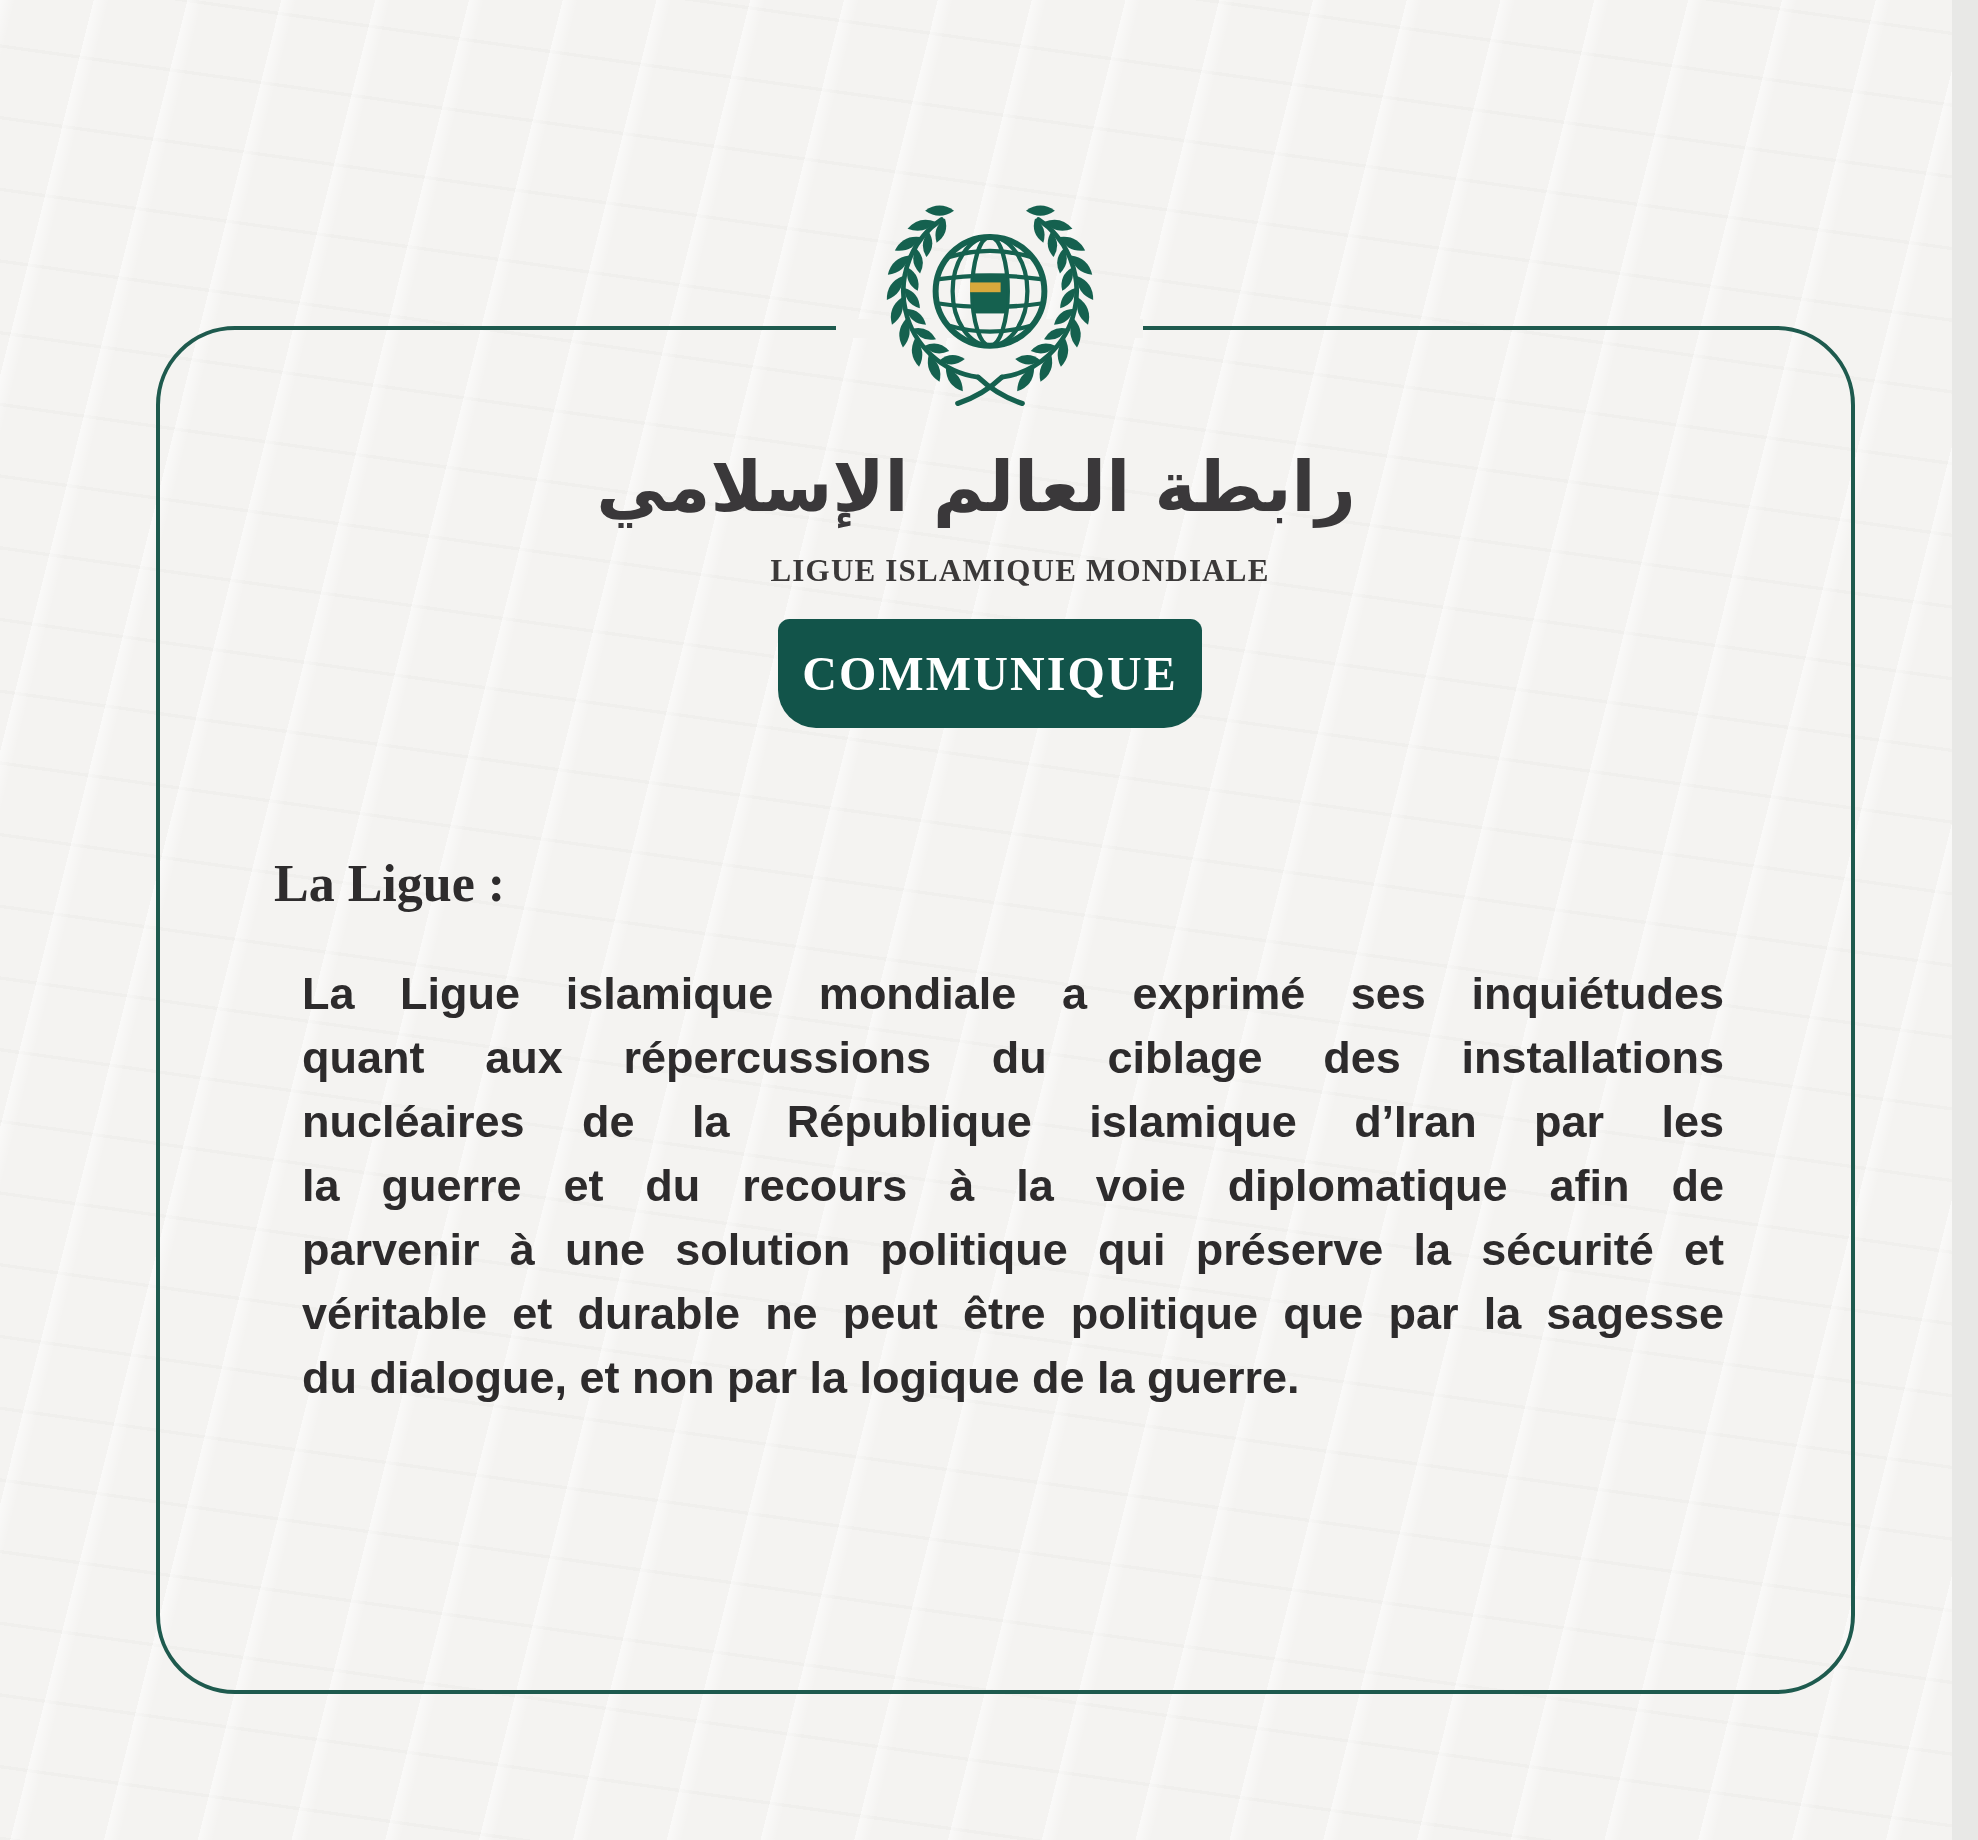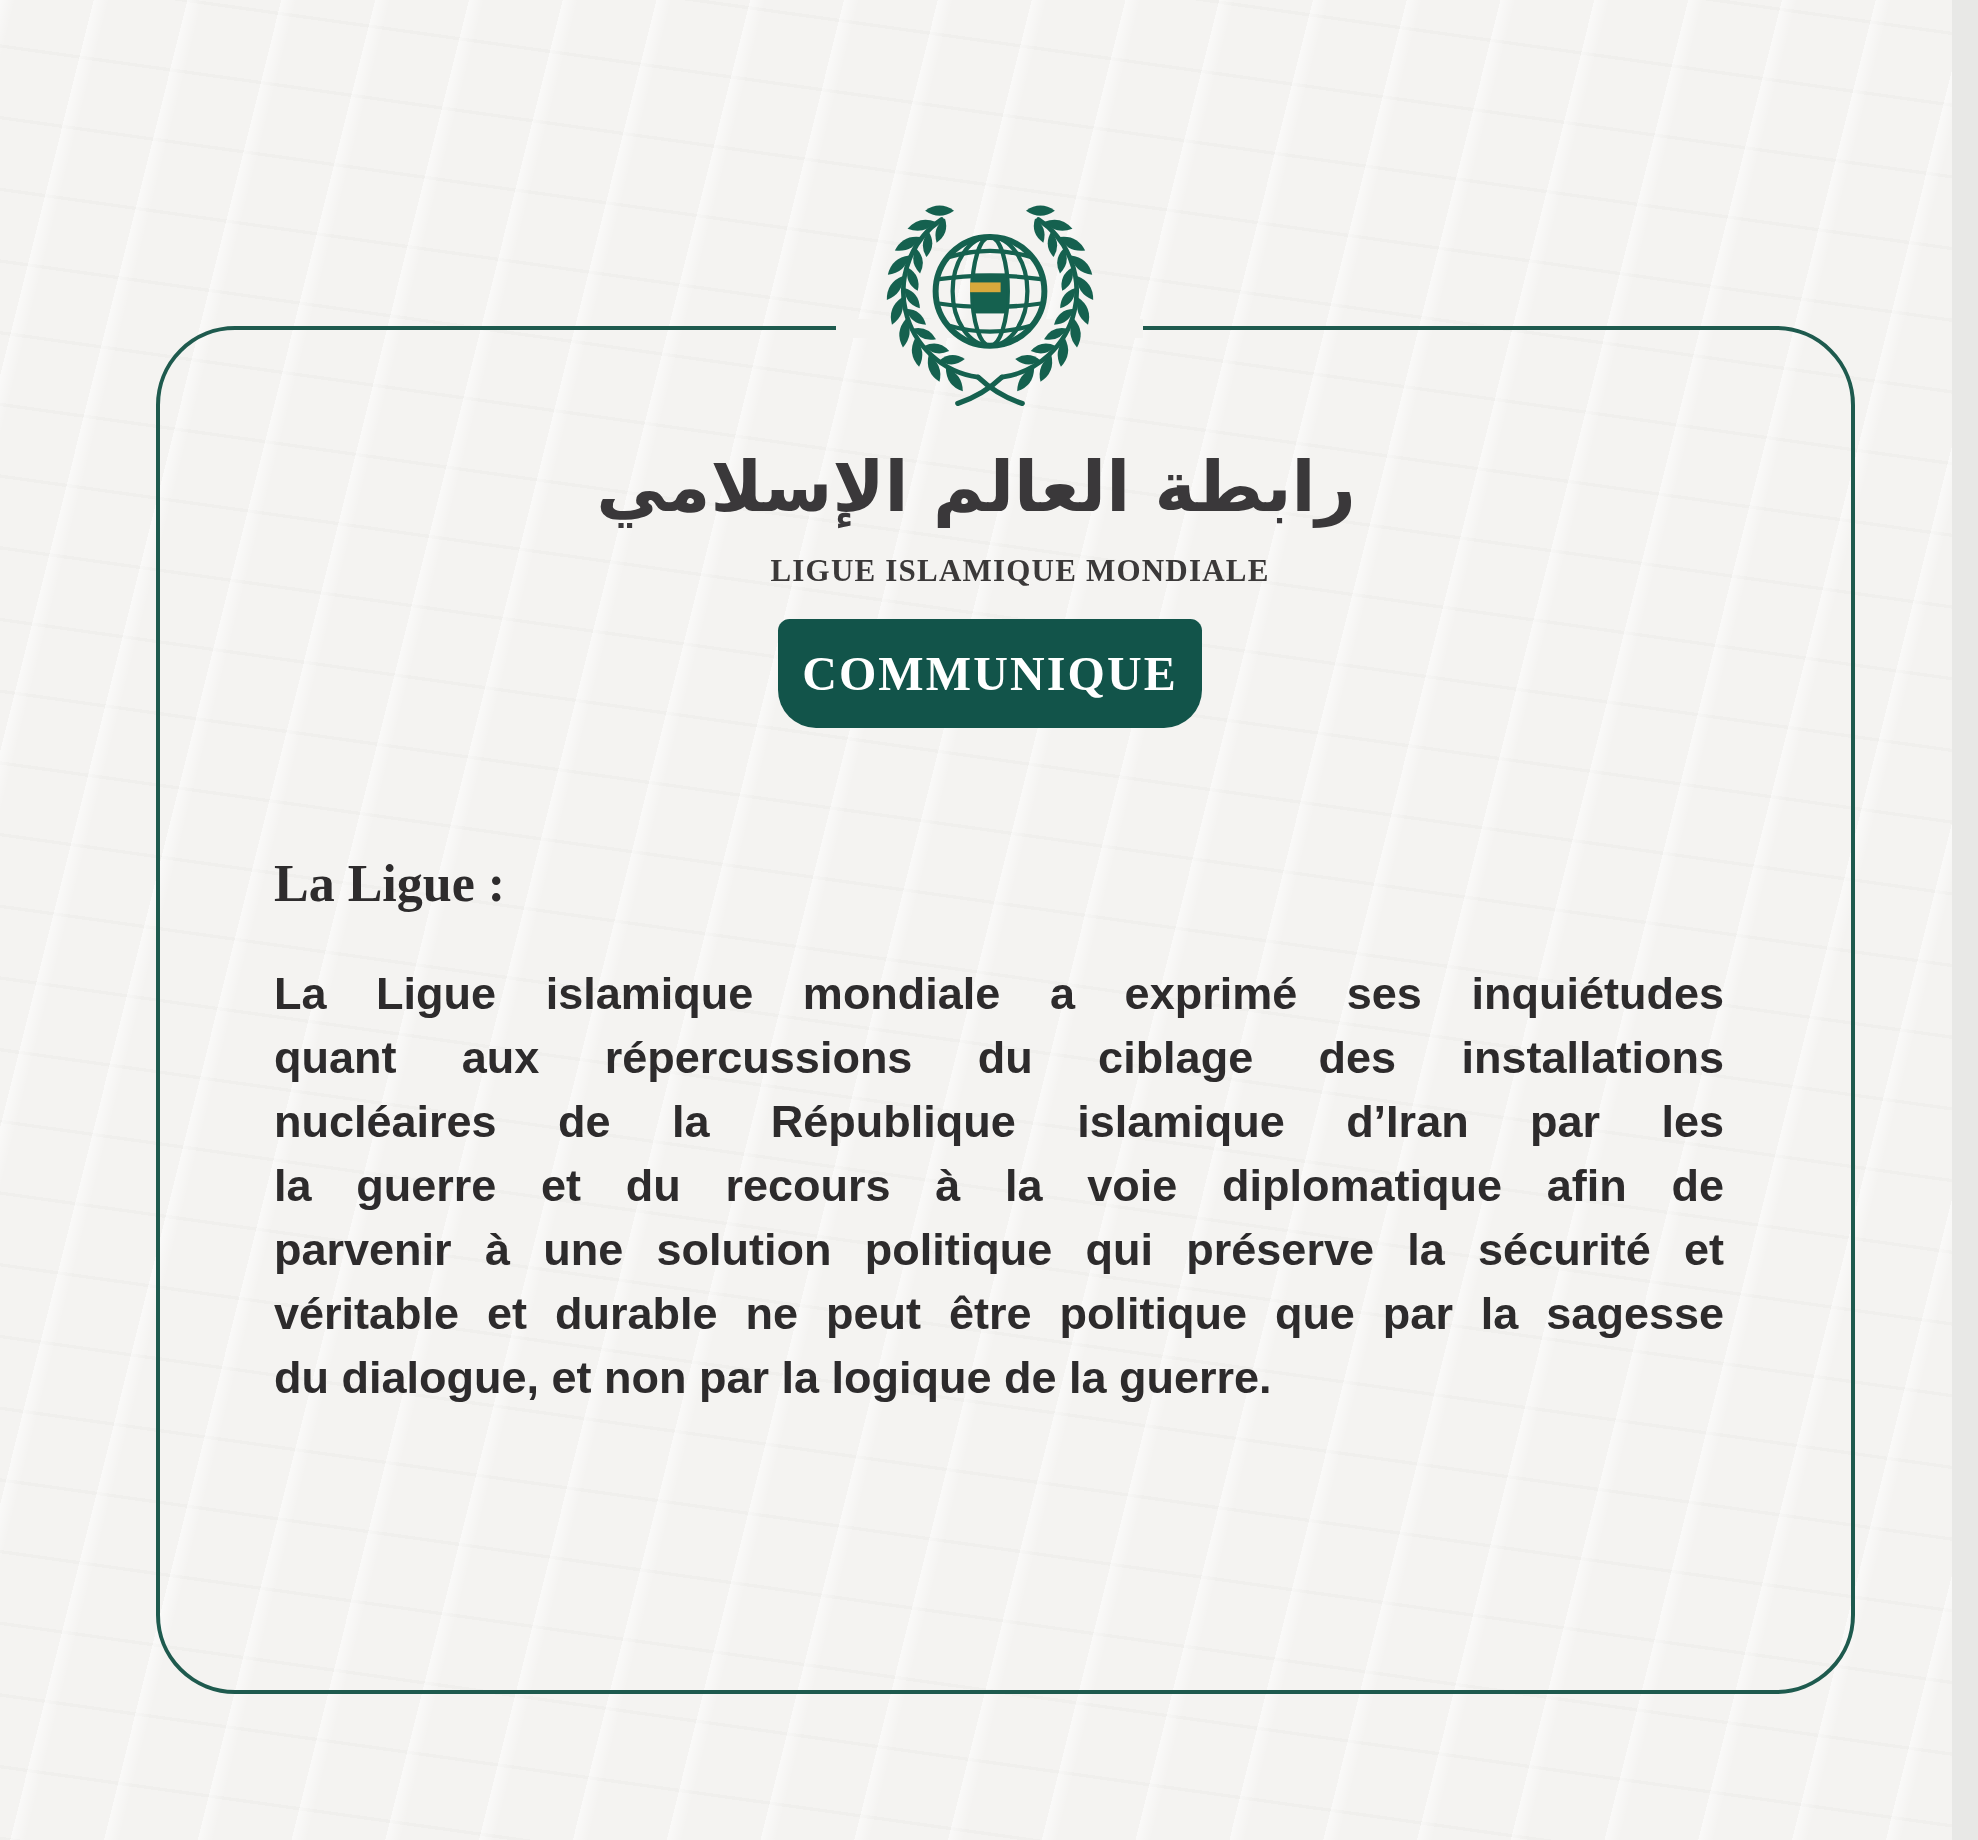--- a/index.html
+++ b/index.html
@@ -48,21 +48,21 @@
   .dateline{
     position:absolute;left:274px;top:854px;z-index:2;
     font-family:"Liberation Serif",serif;font-weight:700;font-size:52px;color:#2e2c2d;
   }
   .body-text{
     position:absolute;left:274px;top:962px;width:1450px;z-index:2;
     font-size:45px;font-weight:600;color:#2d2b2c;
   }
   .bline{
     height:64px;line-height:64px;
-    text-align:justify;text-align-last:justify;
+    text-align:justify;text-align-last:justify;margin-left:28px;
   }
   .bline.last{text-align-last:left;}
 </style>
 </head>
 <body>
 
 <div class="page">
 
   <div class="card"></div>
 

